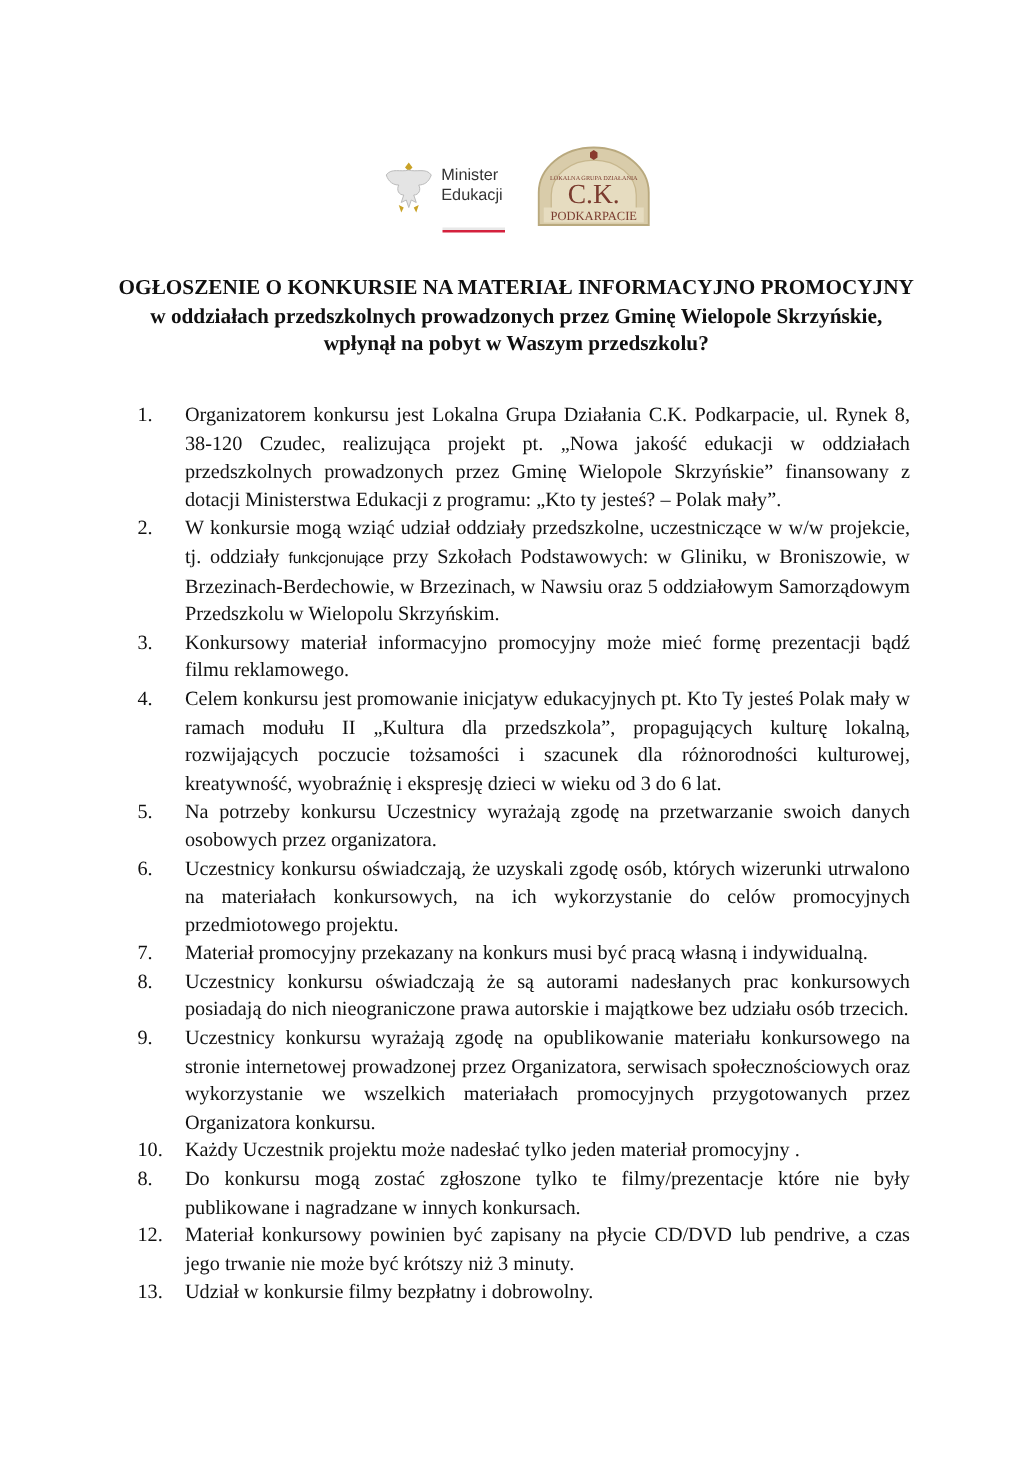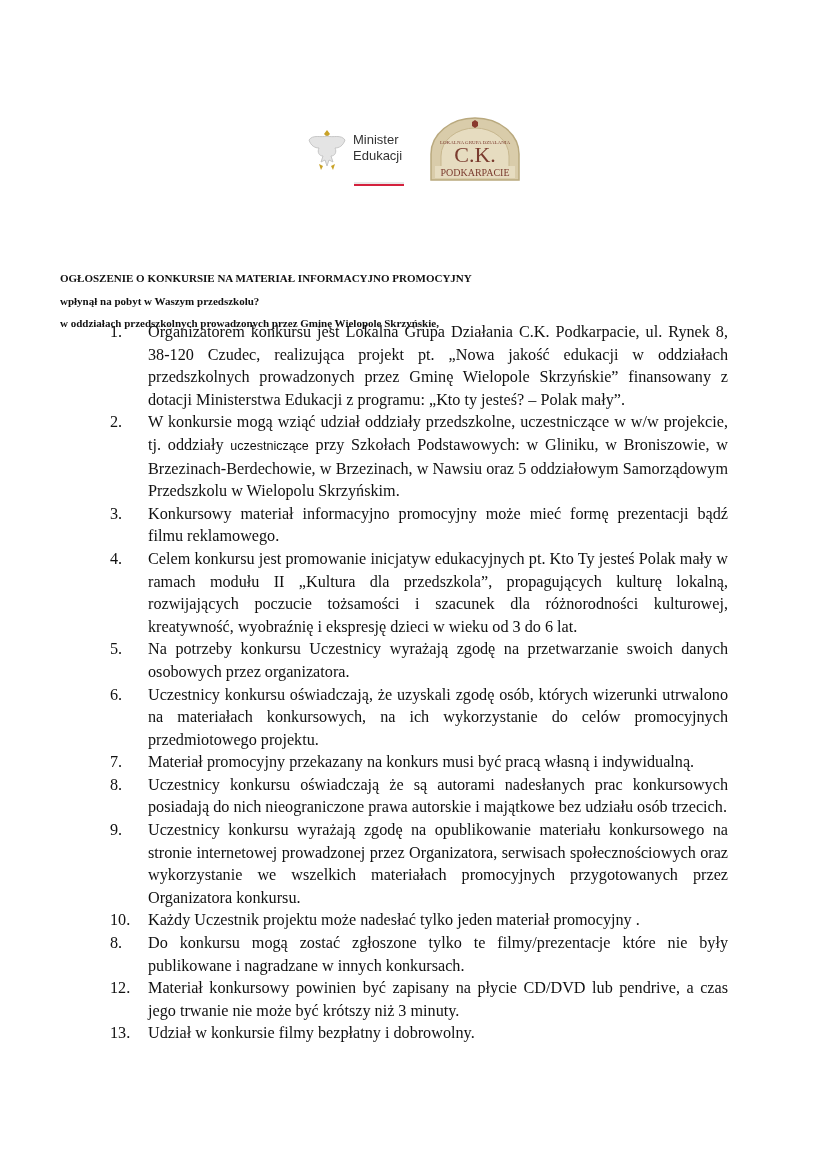--- a/index.html
+++ b/index.html
@@ -6,22 +6,22 @@
   body { width: 826px; height: 1169px; position: relative; overflow: hidden;
          font-family: "Liberation Serif", "DejaVu Serif", serif; color: #111; }
   .logos { position: absolute; top: 112px; left: 0; width: 826px; height: 72px; padding-left: 43px; }
   .min-logo { position: absolute; left: 307px; top: 12px; width: 100px; height: 56px; }
   .eagle { position: absolute; left: 0; top: 2px; width: 40px; height: 48px; }
   .min-text { position: absolute; left: 46px; top: 8px; font-family: "Liberation Sans", "DejaVu Sans", sans-serif;
               font-size: 13px; line-height: 16px; color: #333; }
   .flag-line { position: absolute; left: 47px; top: 60px; width: 50px; height: 2px; background: #d4213d; }
   .flag-line-w { position: absolute; left: 47px; top: 58px; width: 50px; height: 2px; background: #e8e8e8; }
   .ck-logo { position: absolute; left: 425px; top: 2px; width: 100px; height: 70px; }
-  .title-block { position: absolute; top: 219px; left: 60px; width: 706px; text-align: left;
-                 font-weight: bold; font-size: 11px; line-height: 22.5px; margin-top: 48px; }
+  .title-block { position: absolute; top: 219px; left: 60px; width: 706px; text-align: center;
+                 font-weight: bold; font-size: 17px; line-height: 22.5px; }
   ol.rules { position: absolute; top: 321px; left: 110px; width: 618px; margin: 0; padding: 0; list-style: none;
              font-size: 16.2px; line-height: 22.6px; }
   ol.rules li { position: relative; padding-left: 38px; text-align: justify; }
   ol.rules li .num { position: absolute; left: 0; top: 0; }
   .small-sans { font-family: "Liberation Sans", "DejaVu Sans", sans-serif; font-size: 12.5px; }
 </style>
 </head>
 <body>
 
 <div class="logos">
@@ -45,27 +45,27 @@
     <path d="M50 6 l3 2 0 4 -3 2 -3 -2 0 -4z" fill="#8a3a2e"></path>
     <text x="50" y="30" text-anchor="middle" font-family="Liberation Serif, serif" font-size="5" fill="#7a3b2e">LOKALNA GRUPA DZIAŁANIA</text>
     <text x="50" y="48" text-anchor="middle" font-family="Liberation Serif, serif" font-size="22" fill="#7a3b2e">C.K.</text>
     <rect x="10" y="52" width="80" height="12" fill="#e6dcc0"></rect>
     <text x="50" y="62" text-anchor="middle" font-family="Liberation Serif, serif" font-size="10" fill="#7a3b2e">PODKARPACIE</text>
   </svg>
 </div>
 
 <div class="title-block">
   <div>OGŁOSZENIE O KONKURSIE NA MATERIAŁ INFORMACYJNO PROMOCYJNY</div>
+  <div>w oddziałach przedszkolnych prowadzonych przez Gminę Wielopole Skrzyńskie,</div>
   <div>wpłynął na pobyt w Waszym przedszkolu?</div>
-  <div>w oddziałach przedszkolnych prowadzonych przez Gminę Wielopole Skrzyńskie,</div>
 </div>
 
 <ol class="rules">
   <li><span class="num">1.</span><span>Organizatorem konkursu jest Lokalna Grupa Działania C.K. Podkarpacie, ul. Rynek 8, 38-120 Czudec, realizująca projekt pt. „Nowa jakość edukacji w oddziałach przedszkolnych prowadzonych przez Gminę Wielopole Skrzyńskie” finansowany z dotacji Ministerstwa Edukacji z  programu: „Kto ty jesteś? – Polak mały”.</span></li>
-  <li><span class="num">2.</span><span>W konkursie mogą wziąć udział oddziały przedszkolne, uczestniczące w w/w projekcie, tj. oddziały </span><span class="small-sans">uczestniczące</span><span>  przy Szkołach Podstawowych: w Gliniku, w Broniszowie, w Brzezinach-Berdechowie, w Brzezinach, w Nawsiu oraz 5 oddziałowym Samorządowym Przedszkolu w Wielopolu Skrzyńskim.</span></li>
+  <li><span class="num">2.</span><span>W konkursie mogą wziąć udział oddziały przedszkolne, uczestniczące w w/w projekcie, tj. oddziały </span><span class="small-sans">funkcjonujące</span><span>  przy Szkołach Podstawowych: w Gliniku, w Broniszowie, w Brzezinach-Berdechowie, w Brzezinach, w Nawsiu oraz 5 oddziałowym Samorządowym Przedszkolu w Wielopolu Skrzyńskim.</span></li>
   <li><span class="num">3.</span><span>Konkursowy materiał informacyjno promocyjny może mieć formę prezentacji bądź filmu reklamowego.</span></li>
   <li><span class="num">4.</span><span>Celem konkursu jest promowanie inicjatyw edukacyjnych pt.  Kto Ty jesteś Polak mały w ramach modułu II „Kultura dla przedszkola”,  propagujących kulturę lokalną, rozwijających poczucie tożsamości i szacunek dla różnorodności kulturowej, kreatywność, wyobraźnię i ekspresję dzieci w wieku od 3 do 6 lat.</span></li>
   <li><span class="num">5.</span><span>Na potrzeby konkursu Uczestnicy wyrażają zgodę na przetwarzanie swoich danych osobowych przez organizatora.</span></li>
   <li><span class="num">6.</span><span>Uczestnicy konkursu oświadczają,  że uzyskali zgodę osób, których wizerunki utrwalono na materiałach konkursowych, na ich wykorzystanie do celów promocyjnych przedmiotowego projektu.</span></li>
   <li><span class="num">7.</span><span>Materiał promocyjny  przekazany na konkurs musi być pracą własną i indywidualną.</span></li>
   <li><span class="num">8.</span><span> Uczestnicy konkursu oświadczają że są autorami nadesłanych prac konkursowych posiadają do nich nieograniczone prawa autorskie i majątkowe bez udziału osób trzecich.</span></li>
   <li><span class="num">9.</span><span>Uczestnicy konkursu wyrażają zgodę na opublikowanie materiału konkursowego na stronie internetowej prowadzonej przez Organizatora, serwisach społecznościowych oraz wykorzystanie we wszelkich materiałach promocyjnych przygotowanych przez Organizatora konkursu.</span></li>
   <li><span class="num">10.</span><span>Każdy Uczestnik projektu może nadesłać tylko jeden materiał promocyjny .</span></li>
   <li><span class="num">8.</span><span>Do konkursu mogą zostać zgłoszone tylko te filmy/prezentacje które nie były publikowane i nagradzane w innych konkursach.</span></li>
   <li><span class="num">12.</span><span>Materiał konkursowy powinien być zapisany na płycie CD/DVD lub  pendrive, a czas jego trwanie nie może być krótszy niż 3 minuty.</span></li>

